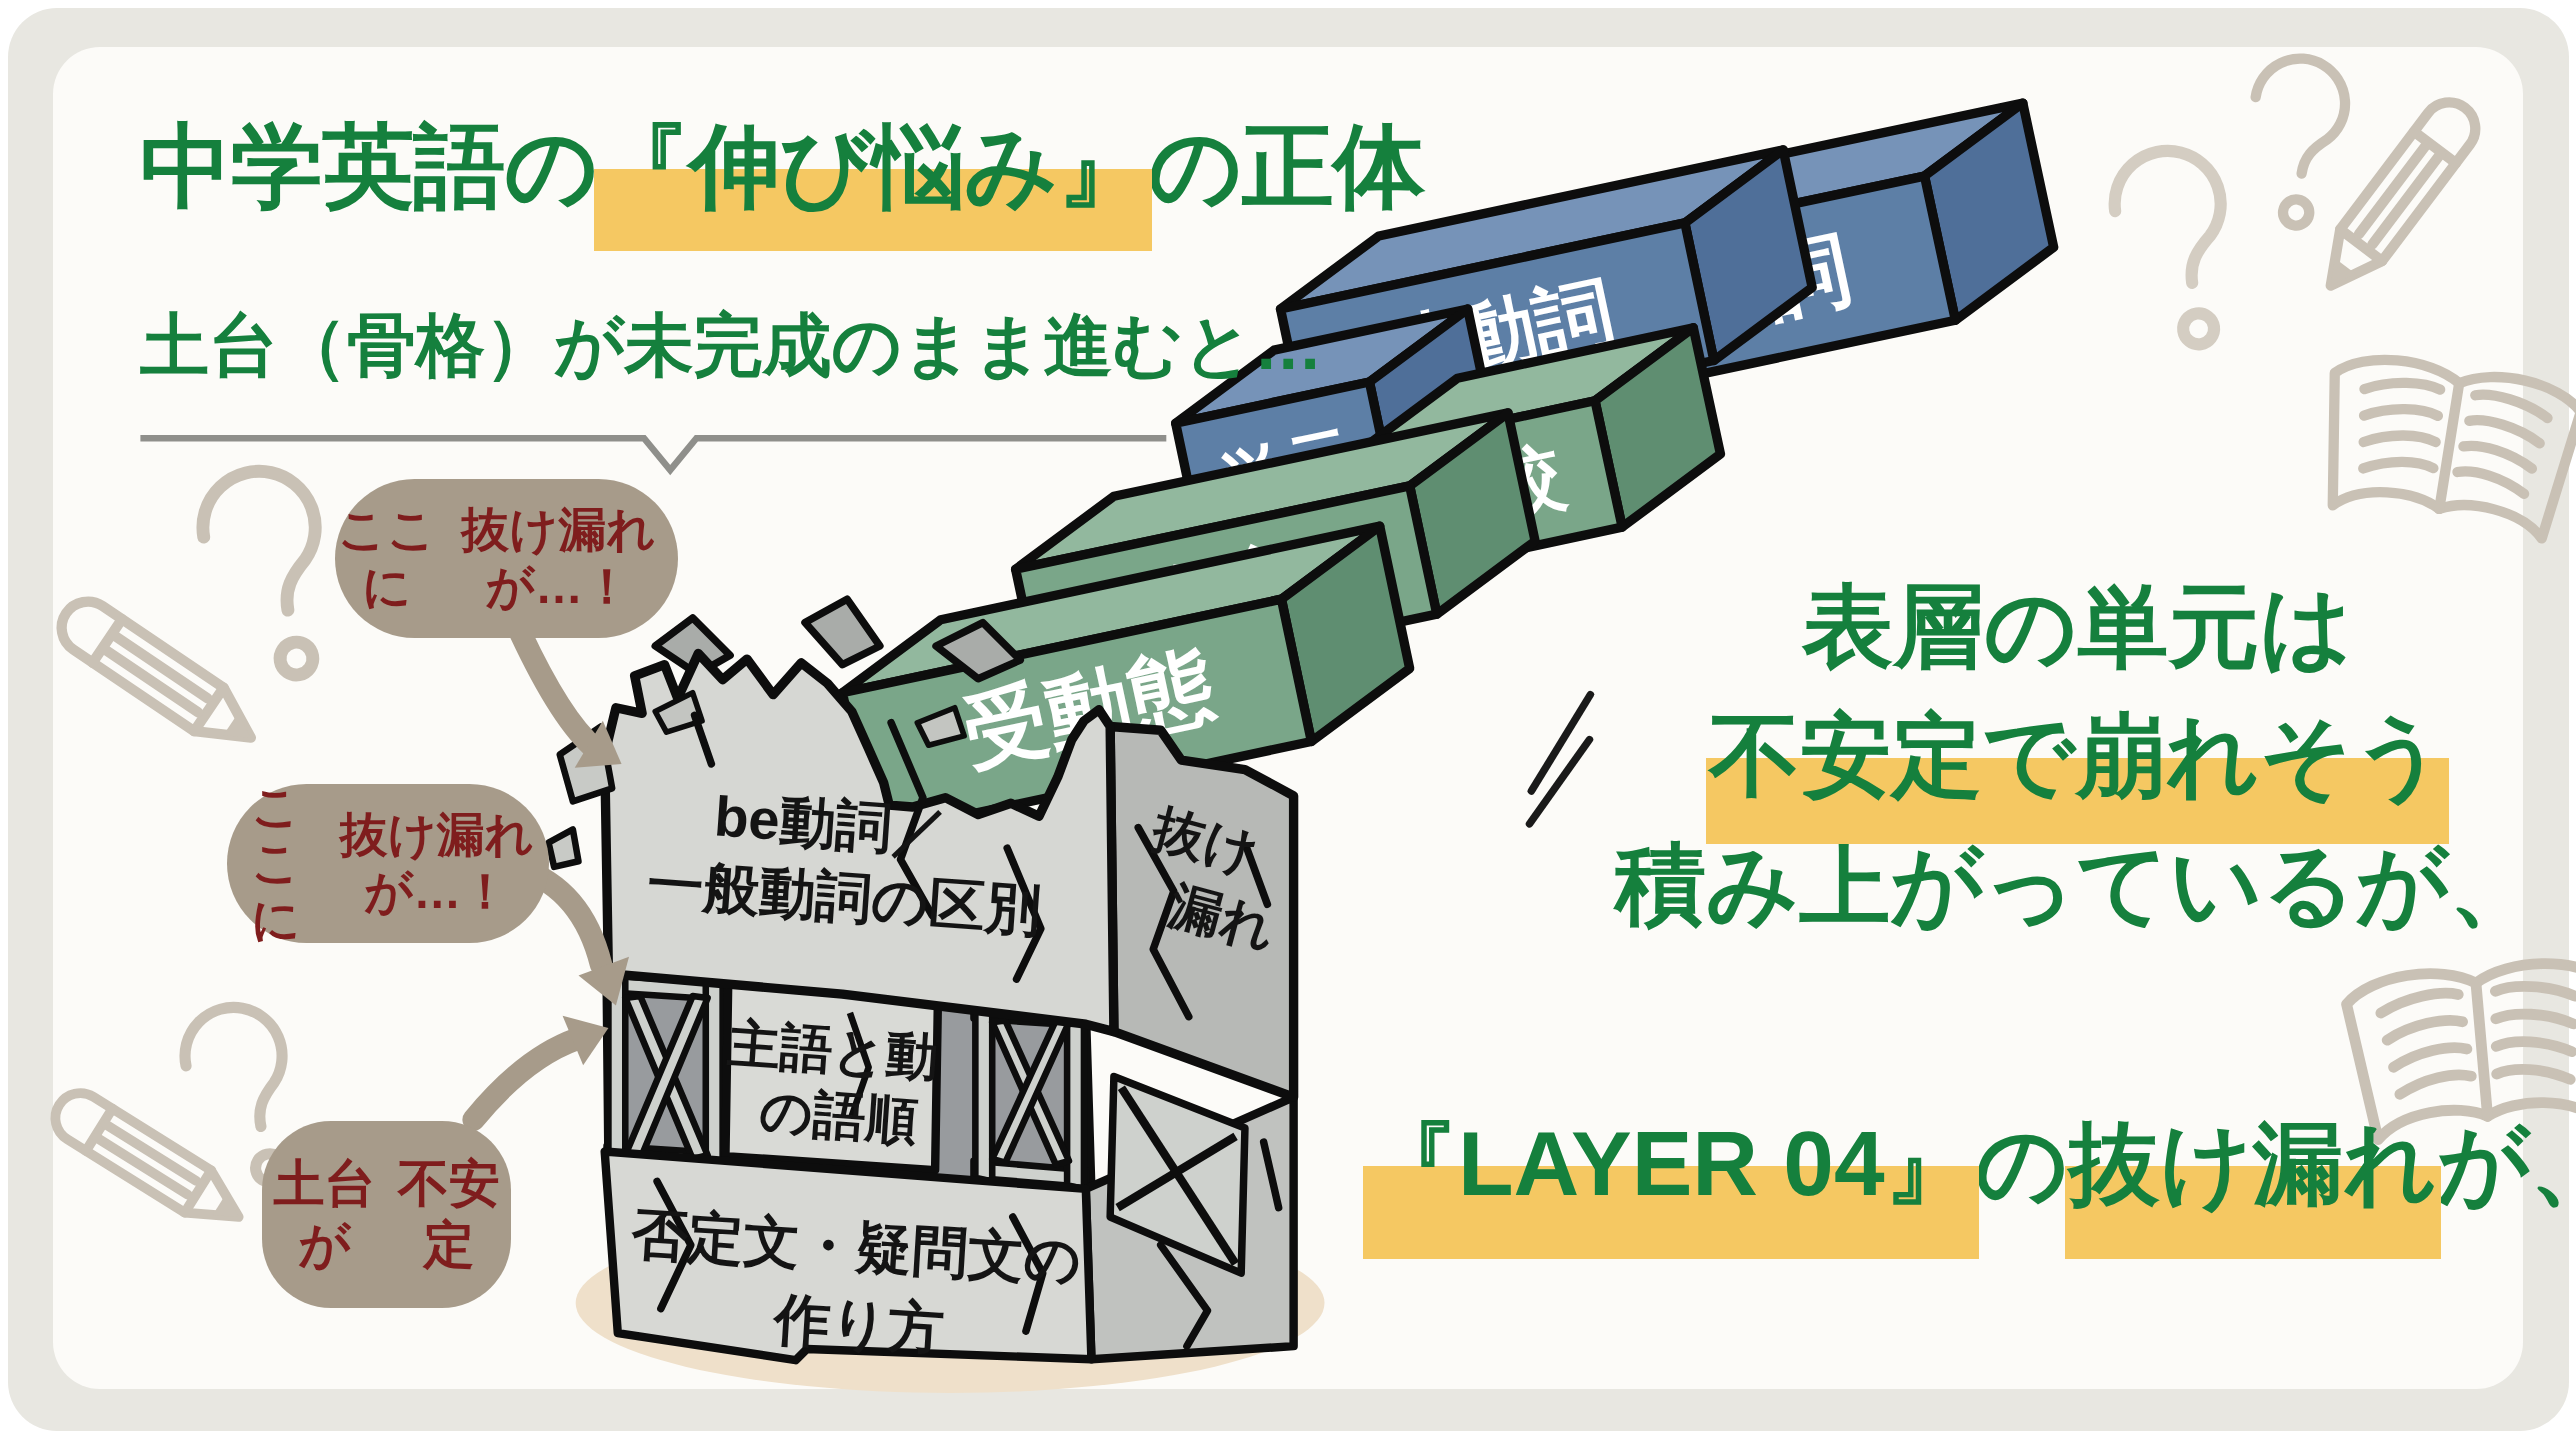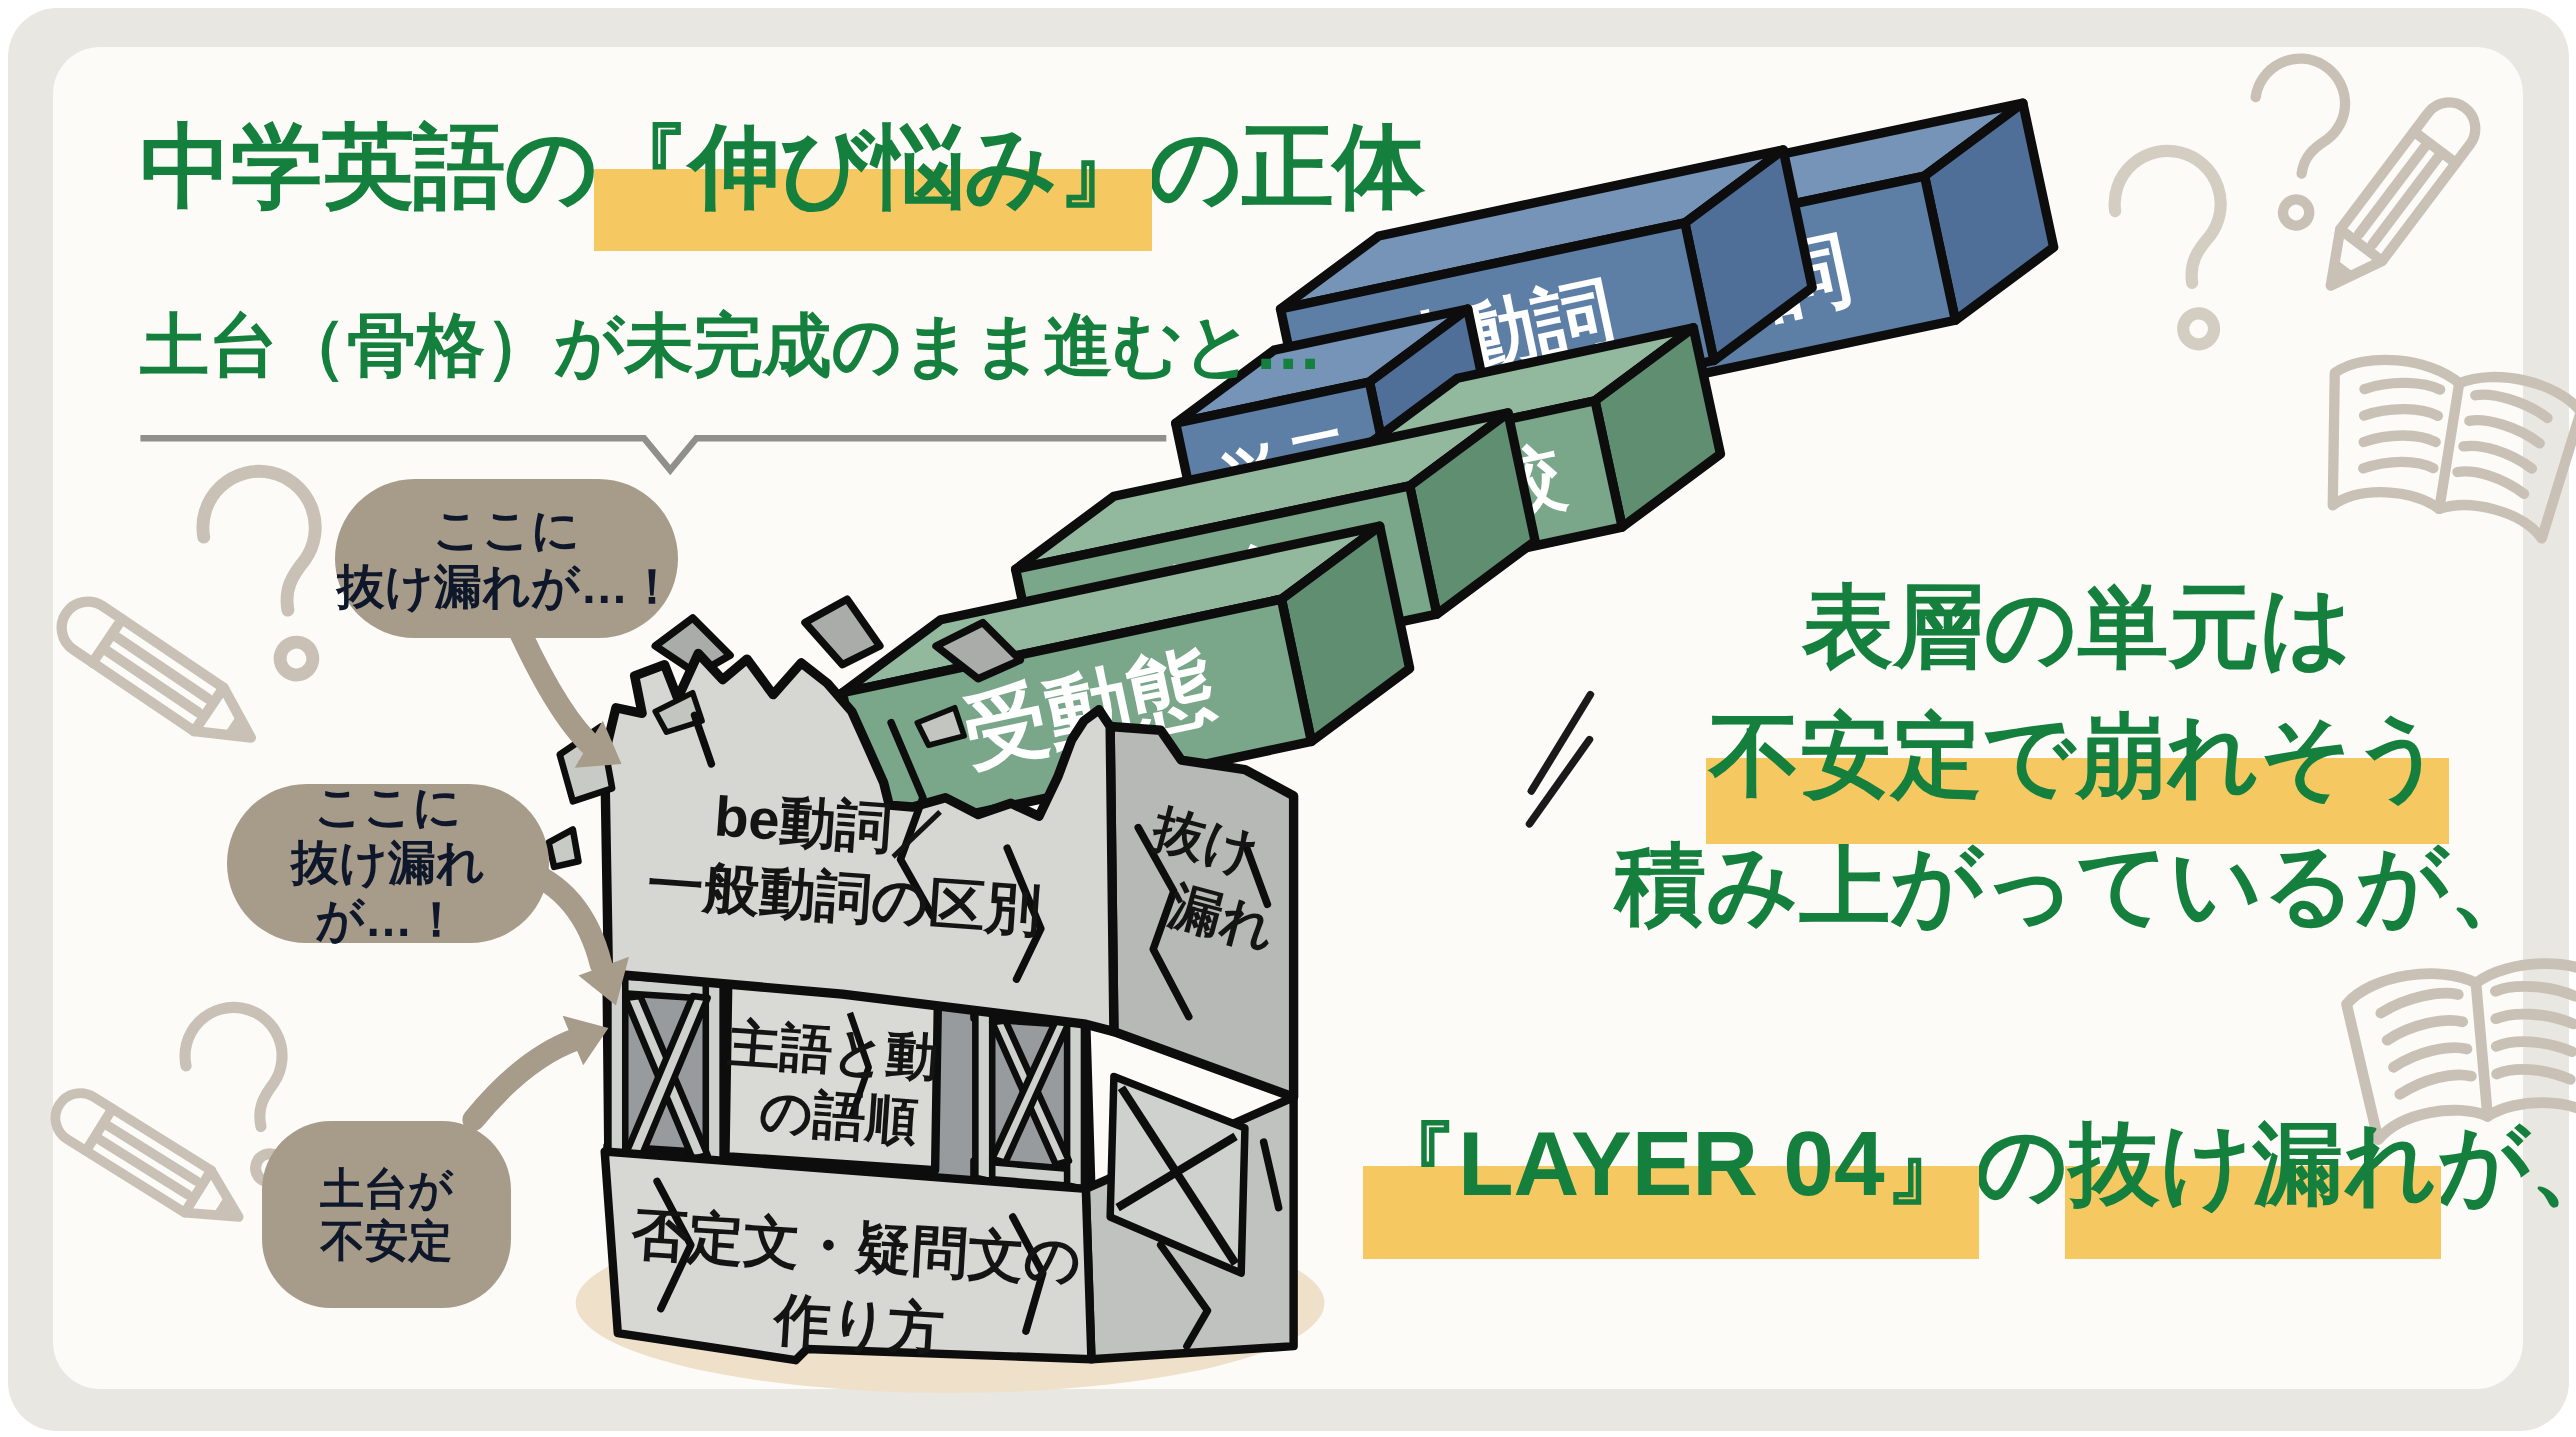--- a/index.html
+++ b/index.html
@@ -18,26 +18,26 @@
 
   .abs{position:absolute;white-space:nowrap;color:#15803d;font-weight:900;}
   .title{left:140px;top:105px;font-size:92px;letter-spacing:-0.9px;}
   .subtitle{left:140px;top:300px;font-size:69px;}
   .hl{position:relative;z-index:0;display:inline-block;}
   .hl::before{content:"";position:absolute;left:-3.7px;right:-3.7px;top:52%;height:66%;background:var(--marker);z-index:-1;}
 
   .right-note{left:1591px;top:562px;width:973px;text-align:center;font-size:91px;line-height:1.42;}
   .bottom-note{left:1367px;top:1093px;width:1161px;text-align:center;font-size:91px;line-height:1.55;}
 
-  .bubble{position:absolute;background:var(--bubble);color:#0f172a;font-weight:900;
-          display:flex;flex-direction:column;align-items:center;justify-content:center;
+  .bubble{position:absolute;background:var(--bubble);color:#7f1d1d;font-weight:900;
+          display:flex;align-items:center;justify-content:center;
           text-align:center;line-height:1.18;}
   .bubble-1{left:335px;top:479px;width:343px;height:159px;border-radius:81px;font-size:48px;}
   .bubble-2{left:227px;top:784px;width:322px;height:159px;border-radius:81px;font-size:48px;}
-  .bubble-3{left:262px;top:1121px;width:249px;height:187px;border-radius:69px;font-size:44px;}
+  .bubble-3{left:262px;top:1121px;width:249px;height:187px;border-radius:69px;font-size:51px;}
 </style>
 </head>
 <body>
 
 <div class="bg-frame"></div>
 <div class="card"></div>
 
 <svg class="scene" viewBox="0 0 2752 1536">
 
   <g stroke="var(--sketch)" stroke-width="11" fill="none" stroke-linecap="round" stroke-linejoin="round">

